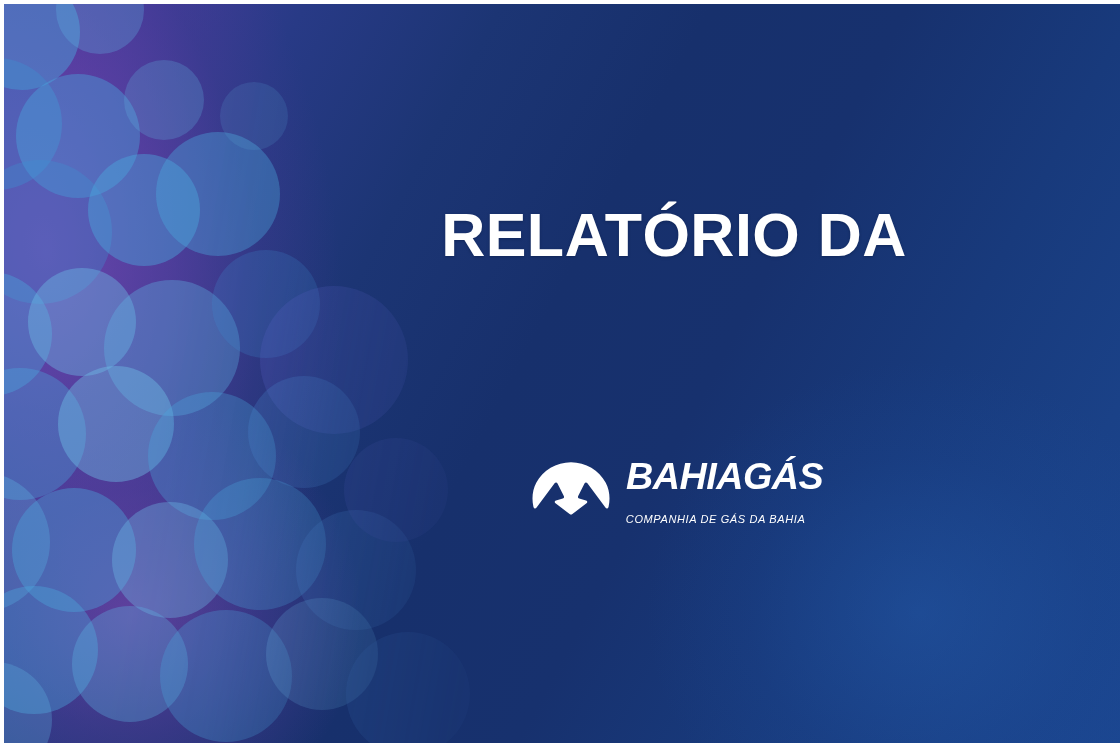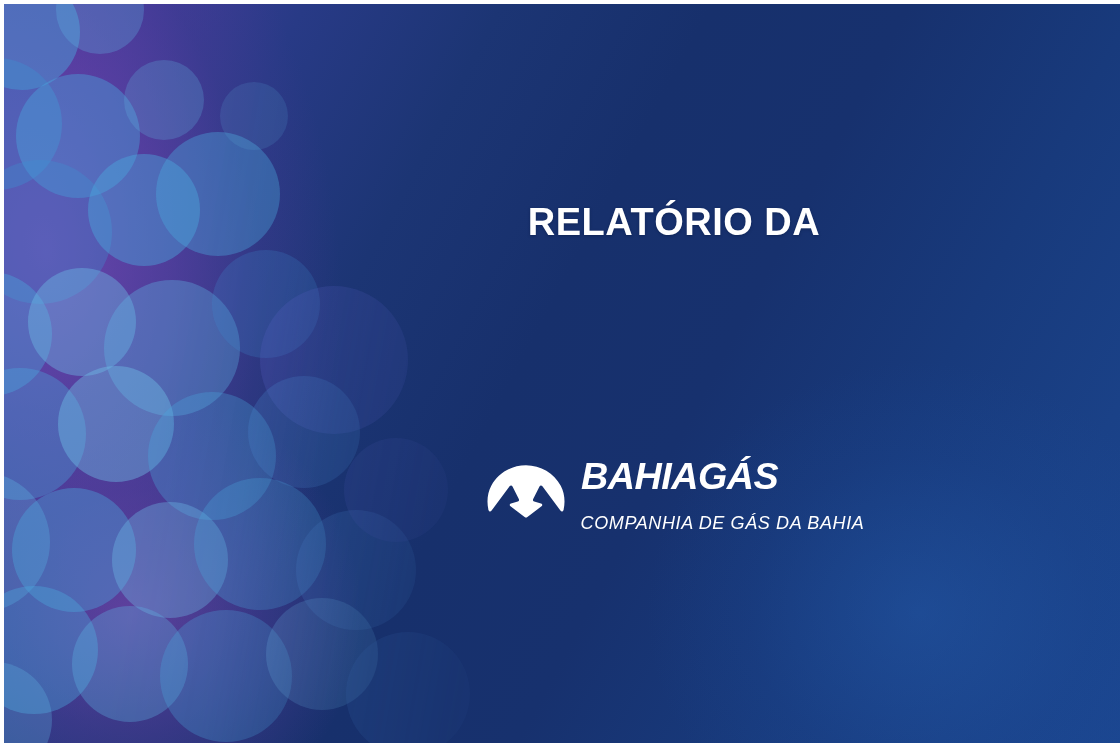--- a/index.html
+++ b/index.html
@@ -129,21 +129,21 @@
     width: 800px;
     text-align: center;
     z-index: 6;
   }
 
   .title-line {
     display: block;
     color: #ffffff;
     font-family: "Liberation Sans", "DejaVu Sans", sans-serif;
     font-weight: 700;
-    font-size: 38px;
+    font-size: 61px;
     line-height: 1.16;
     letter-spacing: 0.5px;
     white-space: nowrap;
     text-shadow: 0 1px 3px rgba(8, 22, 55, 0.40);
   }
 
   
   .logo-lockup {
     position: absolute;
     left: 270px;
@@ -181,21 +181,21 @@
     white-space: nowrap;
     transform: scaleX(1.02);
     transform-origin: left center;
   }
 
   .logo-tagline {
     color: #ffffff;
     font-family: "Liberation Sans", "DejaVu Sans", sans-serif;
     font-weight: 400;
     font-style: italic;
-    font-size: 18px;
+    font-size: 11px;
     line-height: 1.0;
     letter-spacing: 0.62px;
     white-space: nowrap;
     margin-top: 19px;
   }
 </style>
 </head>
 <body>
 
 <div class="cover">

